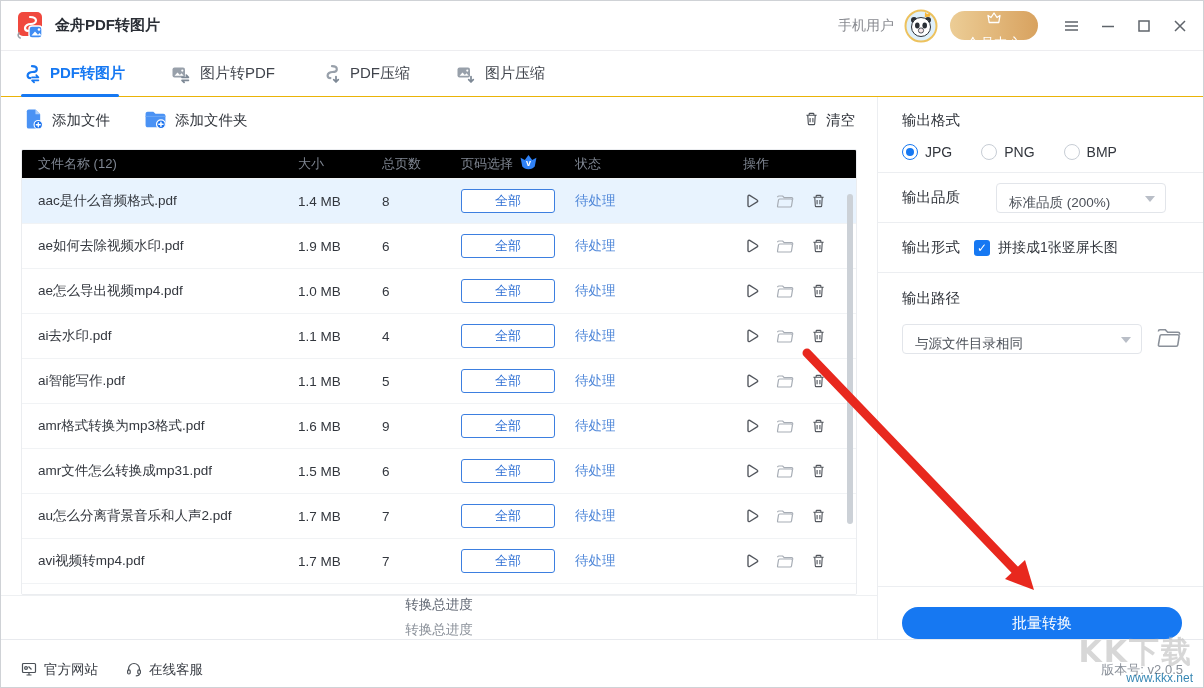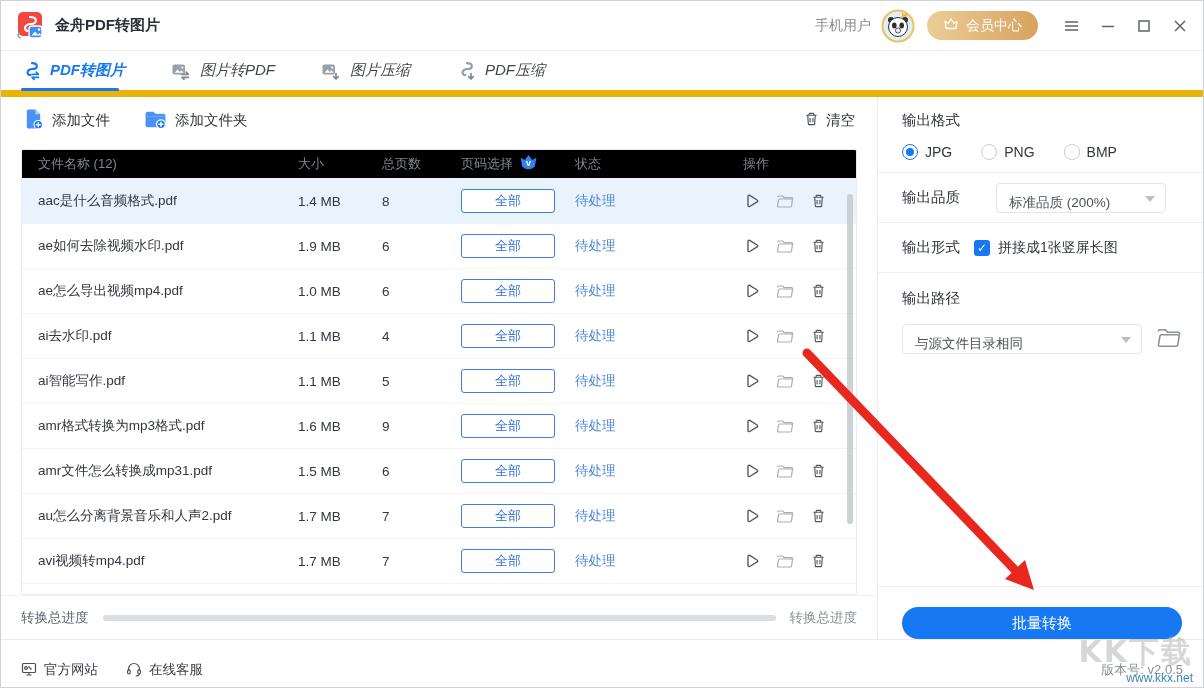--- a/index.html
+++ b/index.html
@@ -8,26 +8,26 @@
   .window { position:relative; width:1204px; height:688px; background:#fff; border:1px solid #cfd2d6; overflow:hidden; margin:0 auto; }
 
   
   .titlebar { height:50px; display:flex; align-items:center; padding:0 16px 0 14px; border-bottom:1px solid #ededf0; }
   .app-icon { width:30px; height:30px; margin-right:10px; flex:0 0 auto; }
   .app-title { font-size:15px; font-weight:bold; color:#2b2f36; }
   .tb-right { margin-left:auto; display:flex; align-items:center; }
   .user-name { font-size:14px; color:#87898f; }
   .avatar { width:34px; height:34px; margin:0 12px 0 10px; }
   .vip-btn { display:flex; align-items:center; gap:7px; height:29px; padding:0 16px; border:none; border-radius:15px;
-             background:linear-gradient(90deg,#eccd96,#d8a25f); color:#fff; font-size:14px; cursor:pointer; }
+             background:linear-gradient(90deg,#eccd96,#d8a25f); color:#fff; font-size:14px; cursor:pointer;flex-direction:column; }
   .win-controls { display:flex; align-items:center; gap:22px; margin-left:26px; }
   .win-controls svg { display:block; cursor:pointer; }
 
   
-  .tabbar { height:46px; display:flex; align-items:stretch; gap:46px; padding-left:20px; border-bottom:7px solid #eab308;font-style:italic; }
+  .tabbar { height:46px; display:flex; align-items:stretch; gap:46px; padding-left:20px; border-bottom:1px solid #eab308; }
   .tab { position:relative; display:flex; align-items:center; gap:9px; font-size:15px; color:#40444c; cursor:pointer; }
   .tab.active { color:#1678f2; font-weight:bold; }
   .tab.active::after { content:""; position:absolute; left:0; right:6px; bottom:-1px; height:3px; background:#1678f2; border-radius:2px; }
   .tab svg { display:block; }
 
   
   .main { display:flex; height:542px; }
   .left { width:876px; flex:0 0 auto; }
 
   .toolbar { height:46px; display:flex; align-items:center; padding:0 22px; }
@@ -42,21 +42,21 @@
   .c3 { padding-left:13px; } .c4 { padding-left:7px; }  .c5 { padding-left:15px; }
   .th.c3 { display:flex; align-items:center; gap:6px; }
   .trow { height:45px; border-top:1px solid #f1f3f5; font-size:13.5px; color:#33373e; background:#fff; cursor:default; }
   .trow.selected { background:#e8f3fe; }
   .pagesel-btn { width:94px; height:24px; border:1px solid #3d7fe0; border-radius:3px; background:#fff; color:#2e6fd4; font-size:13px; cursor:pointer; }
   .status-text { color:#4f87d9; font-size:13.5px; }
   .ops { display:flex; align-items:center; gap:16px; }
   .ops svg { display:block; cursor:pointer; }
   .scroll-thumb { position:absolute; right:3px; top:44px; width:6px; height:330px; border-radius:3px; background:#ccd1d7; }
 
-  .progress-row { height:44px; margin-top:0; border-top:1px solid #eef0f2; display:flex; align-items:center; padding:0 20px; }
+  .progress-row { height:44px; margin-top:0; border-top:1px solid #eef0f2; display:flex; align-items:center; padding:0 20px;flex-direction:column; }
   .progress-label { font-size:13.5px; color:#5f6672; }
   .progress-bar { flex:1; height:6px; border-radius:3px; background:#dadde2; margin:0 14px; }
   .progress-status { font-size:13.5px; color:#8a9099; }
 
   
   .panel { flex:1; border-left:1px solid #eceef1; display:flex; flex-direction:column; }
   .p-sec { padding:0 24px; border-bottom:1px solid #eceef1; }
   .p-label { font-size:14.5px; color:#2f333a; }
   .sec-format { height:76px; padding-top:14px; }
   .radios { display:flex; align-items:center; gap:29px; margin-top:14px; }
@@ -172,36 +172,36 @@
             <path d="M3.5 11.8l3-3.4 2.4 2.6 1.6-1.8 2.2 2.6z" fill="#fff"></path>
             <circle cx="11.3" cy="6.6" r="1.1" fill="#fff"></circle>
             <path d="M11 14.8h6.4l-2.1-2.1M17.4 17.8H11l2.1 2.1" transform="translate(0,-1.5)" fill="none" stroke="#7e8996" stroke-width="1.7" stroke-linecap="round" stroke-linejoin="round"></path>
           </svg>
         </span>
         <span>图片转PDF</span>
       </div>
       <div class="tab">
         <span>
           <svg width="20" height="20" viewBox="0 0 20 20">
+            <path d="M11 2.2c3.4 0 4.8 1.6 4.8 3 0 1.8-2.1 2.8-4.3 2.8-2.6 0-4.9 1.5-4.9 3.5 0 1.6 1.2 2.6 2.8 2.6" fill="none" stroke="#98a0aa" stroke-width="2.2" stroke-linecap="round"></path>
+            <path d="M15 12.6v5.4m0 0-2.3-2.3m2.3 2.3 2.3-2.3" fill="none" stroke="#7e8996" stroke-width="1.7" stroke-linecap="round" stroke-linejoin="round"></path>
+          </svg>
+        </span>
+        <span>PDF压缩</span>
+      </div>
+      <div class="tab">
+        <span>
+          <svg width="20" height="20" viewBox="0 0 20 20">
             <rect x="1.5" y="3.5" width="12.5" height="10" rx="2" fill="#98a0aa"></rect>
             <path d="M3.5 11.8l3-3.4 2.4 2.6 1.6-1.8 2.2 2.6z" fill="#fff"></path>
             <circle cx="11.3" cy="6.6" r="1.1" fill="#fff"></circle>
             <path d="M15 12.6v5.4m0 0-2.3-2.3m2.3 2.3 2.3-2.3" fill="none" stroke="#7e8996" stroke-width="1.7" stroke-linecap="round" stroke-linejoin="round"></path>
           </svg>
         </span>
         <span>图片压缩</span>
-      </div>
-      <div class="tab">
-        <span>
-          <svg width="20" height="20" viewBox="0 0 20 20">
-            <path d="M11 2.2c3.4 0 4.8 1.6 4.8 3 0 1.8-2.1 2.8-4.3 2.8-2.6 0-4.9 1.5-4.9 3.5 0 1.6 1.2 2.6 2.8 2.6" fill="none" stroke="#98a0aa" stroke-width="2.2" stroke-linecap="round"></path>
-            <path d="M15 12.6v5.4m0 0-2.3-2.3m2.3 2.3 2.3-2.3" fill="none" stroke="#7e8996" stroke-width="1.7" stroke-linecap="round" stroke-linejoin="round"></path>
-          </svg>
-        </span>
-        <span>PDF压缩</span>
       </div>
     </nav>
 
   <div class="main">
     <section class="left">
       <div class="toolbar">
         <button class="tool-btn">
           <span>
             <svg width="21" height="22" viewBox="0 0 22 22">
               <path d="M4 3a2 2 0 0 1 2-2h7l5 5v13a2 2 0 0 1-2 2H6a2 2 0 0 1-2-2z" fill="#4a92f4"></path>

